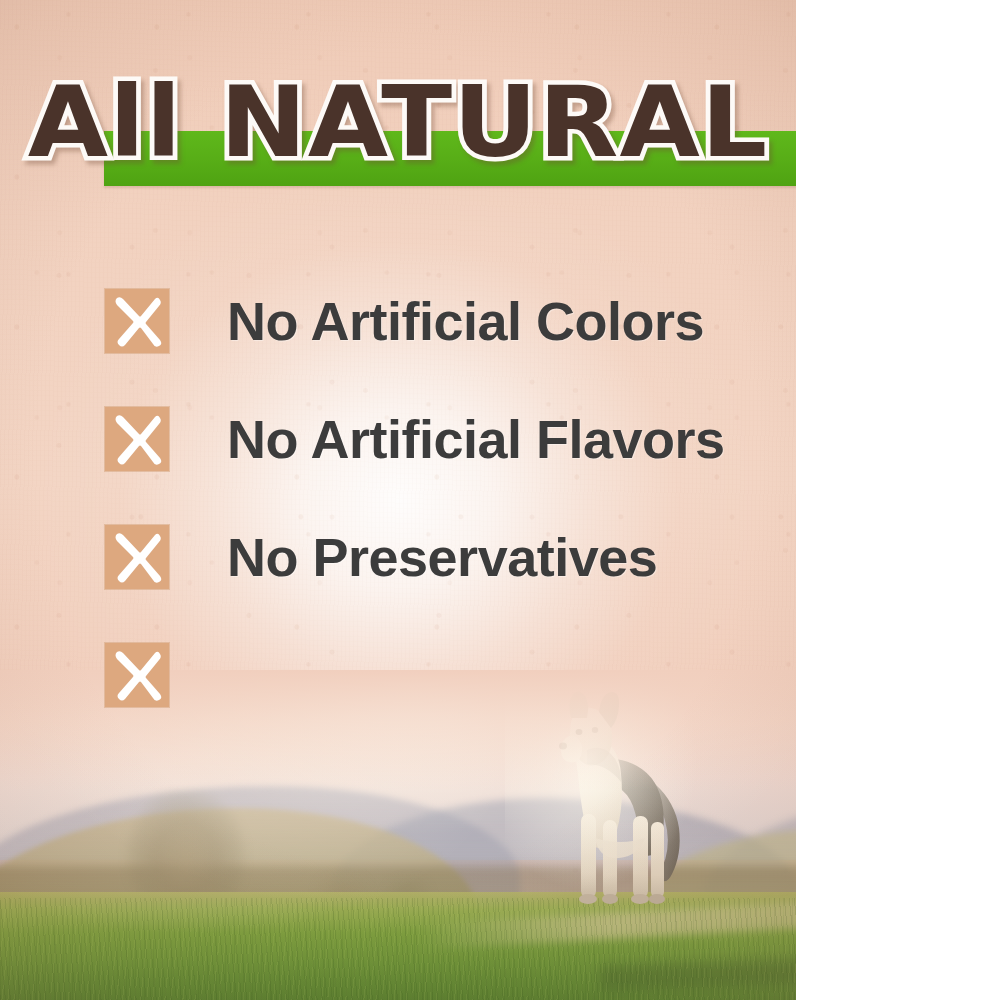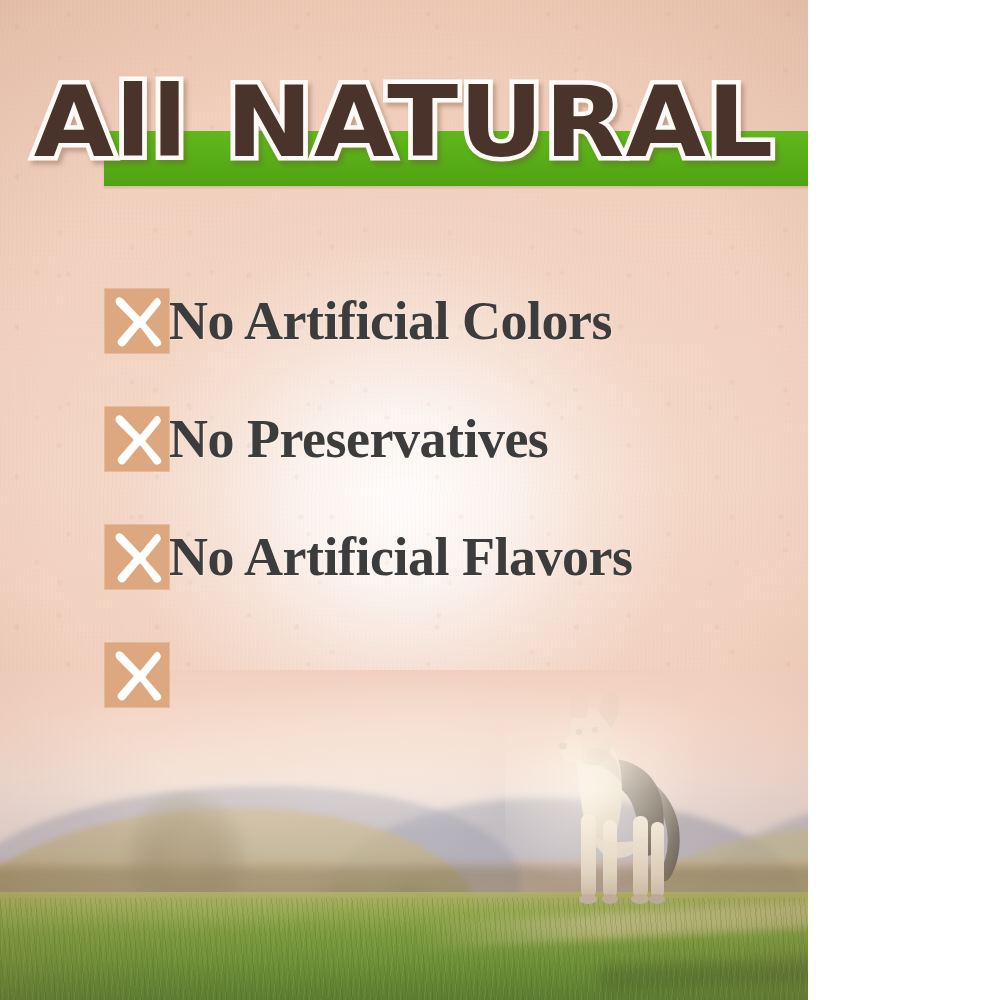--- a/index.html
+++ b/index.html
@@ -9,21 +9,20 @@
     background: #ffffff;
   }
 
   #canvas {
     position: relative;
     width: 796px;
     height: 1000px;
     overflow: hidden;
     font-family: "Liberation Sans", sans-serif;
     background: #0ea5e9;
-    padding-left: 12px;
   }
 
   
   .paper-base {
     position: absolute;
     inset: 0;
     background:
       radial-gradient(ellipse 46% 34% at 50% 50%,
          rgba(255,255,255,0.95) 0%,
          rgba(255,255,255,0.75) 26%,
@@ -319,21 +318,22 @@
     height: 64px;
     background: #dda87f;
     box-shadow: 0 0 0 1px rgba(214,166,128,.55);
   }
   .claim-box svg {
     position: absolute;
     left: 0; top: 0;
     width: 64px; height: 64px;
   }
   .claim-label {
-    font-family: Liberation Serif, serif;
+    margin-left: 58px;
+    font-family: Liberation Sans, sans-serif;
     font-weight: bold;
     font-size: 54px;
     line-height: 58px;
     color: #3c3c3c;
     letter-spacing: -0.5px;
     white-space: nowrap;
     text-shadow: 1px 1px 0 rgba(255,255,255,.35);
   }
 </style>
 </head>
@@ -441,30 +441,30 @@
       </div>
       <div class="claim-label">No Artificial Colors</div>
     </div>
 
     <div class="claim-row">
       <div class="claim-box">
         <svg viewBox="0 0 64 64" xmlns="http://www.w3.org/2000/svg">
           <path d="M12 9 q3 -2 6 1 L34 27 q1 1 2 0 L50 10 q3 -3 5 1 q2 3 -1 6 L41 33 q-1 1 0 2 L55 51 q3 4 -1 6 q-4 2 -6 -2 L36 39 q-1 -1 -2 0 L20 56 q-3 3 -6 0 q-3 -3 0 -6 L28 34 q1 -1 0 -2 L12 16 q-3 -4 0 -7 z" fill="#ffffff"></path>
         </svg>
       </div>
-      <div class="claim-label">No Preservatives</div>
+      <div class="claim-label">No Artificial Flavors</div>
     </div>
 
     <div class="claim-row">
       <div class="claim-box">
         <svg viewBox="0 0 64 64" xmlns="http://www.w3.org/2000/svg">
           <path d="M12 9 q3 -2 6 1 L34 27 q1 1 2 0 L50 10 q3 -3 5 1 q2 3 -1 6 L41 33 q-1 1 0 2 L55 51 q3 4 -1 6 q-4 2 -6 -2 L36 39 q-1 -1 -2 0 L20 56 q-3 3 -6 0 q-3 -3 0 -6 L28 34 q1 -1 0 -2 L12 16 q-3 -4 0 -7 z" fill="#ffffff"></path>
         </svg>
       </div>
-      <div class="claim-label">No Artificial Flavors</div>
+      <div class="claim-label">No Preservatives</div>
     </div>
 
     <div class="claim-row">
       <div class="claim-box">
         <svg viewBox="0 0 64 64" xmlns="http://www.w3.org/2000/svg">
           <path d="M12 9 q3 -2 6 1 L34 27 q1 1 2 0 L50 10 q3 -3 5 1 q2 3 -1 6 L41 33 q-1 1 0 2 L55 51 q3 4 -1 6 q-4 2 -6 -2 L36 39 q-1 -1 -2 0 L20 56 q-3 3 -6 0 q-3 -3 0 -6 L28 34 q1 -1 0 -2 L12 16 q-3 -4 0 -7 z" fill="#ffffff"></path>
         </svg>
       </div>
     </div>
 

